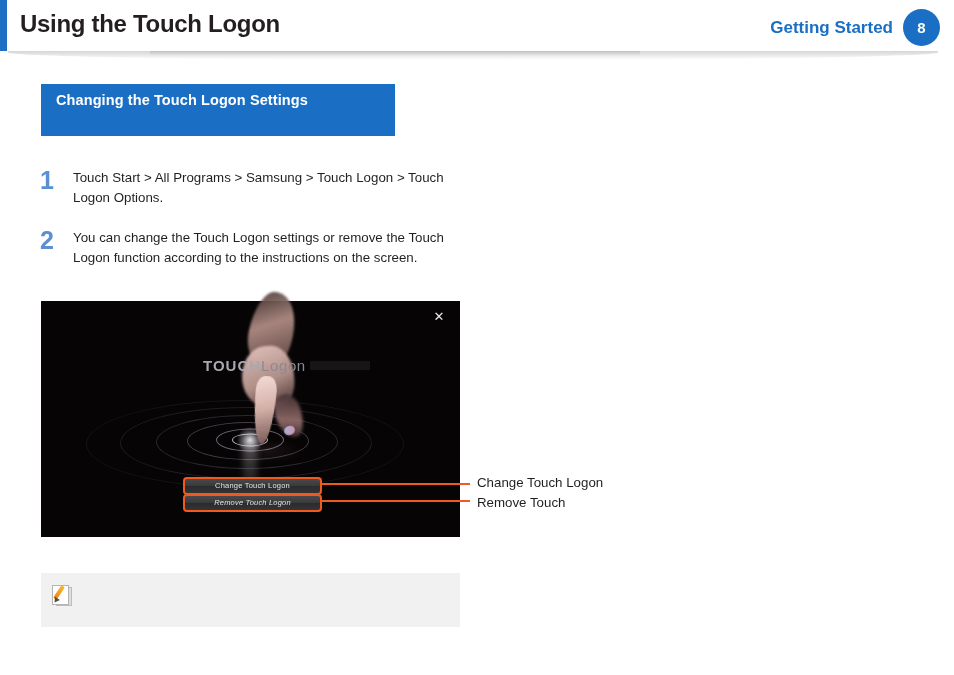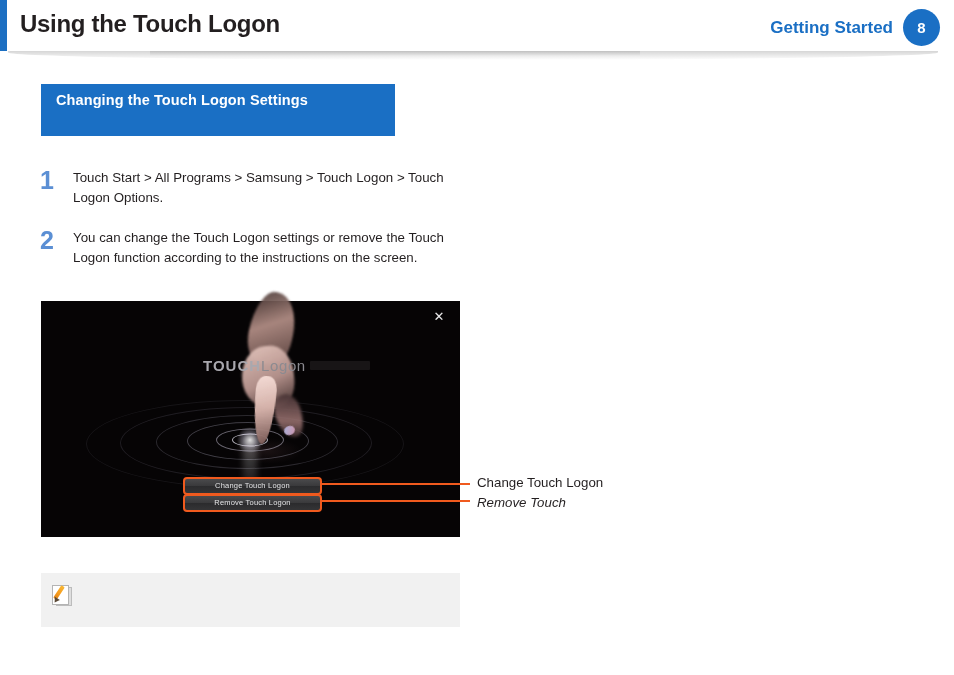--- a/index.html
+++ b/index.html
@@ -272,40 +272,40 @@
     border: 2px solid #f05a1e;
     border-radius: 4px;
     color: #e3e3e5;
     font-size: 7.5px;
     line-height: 14px;
     text-align: center;
     letter-spacing: 0.2px;
     box-sizing: content-box;
   }
   .shot-button-1 { top: 477px; }
-  .shot-button-2 { top: 494px; }
+  .shot-button-2 { top: 494px; font-style: italic; }
 
   
   .leader {
     position: absolute;
     height: 2px;
     background: #f05a1e;
   }
   .leader-1 { left: 322px; top: 483px; width: 148px; }
   .leader-2 { left: 322px; top: 500px; width: 148px; }
   .callout-label {
     position: absolute;
     left: 477px;
     font-size: 13.3px;
     line-height: 19px;
     color: #231f20;
     white-space: nowrap;
   }
   .callout-1 { top: 473px; }
-  .callout-2 { top: 493px; font-style: italic; }
+  .callout-2 { top: 493px; }
 
   
   .note-box {
     position: absolute;
     left: 41px;
     top: 573px;
     width: 419px;
     height: 54px;
     background: #f1f1f1;
     box-sizing: border-box;

